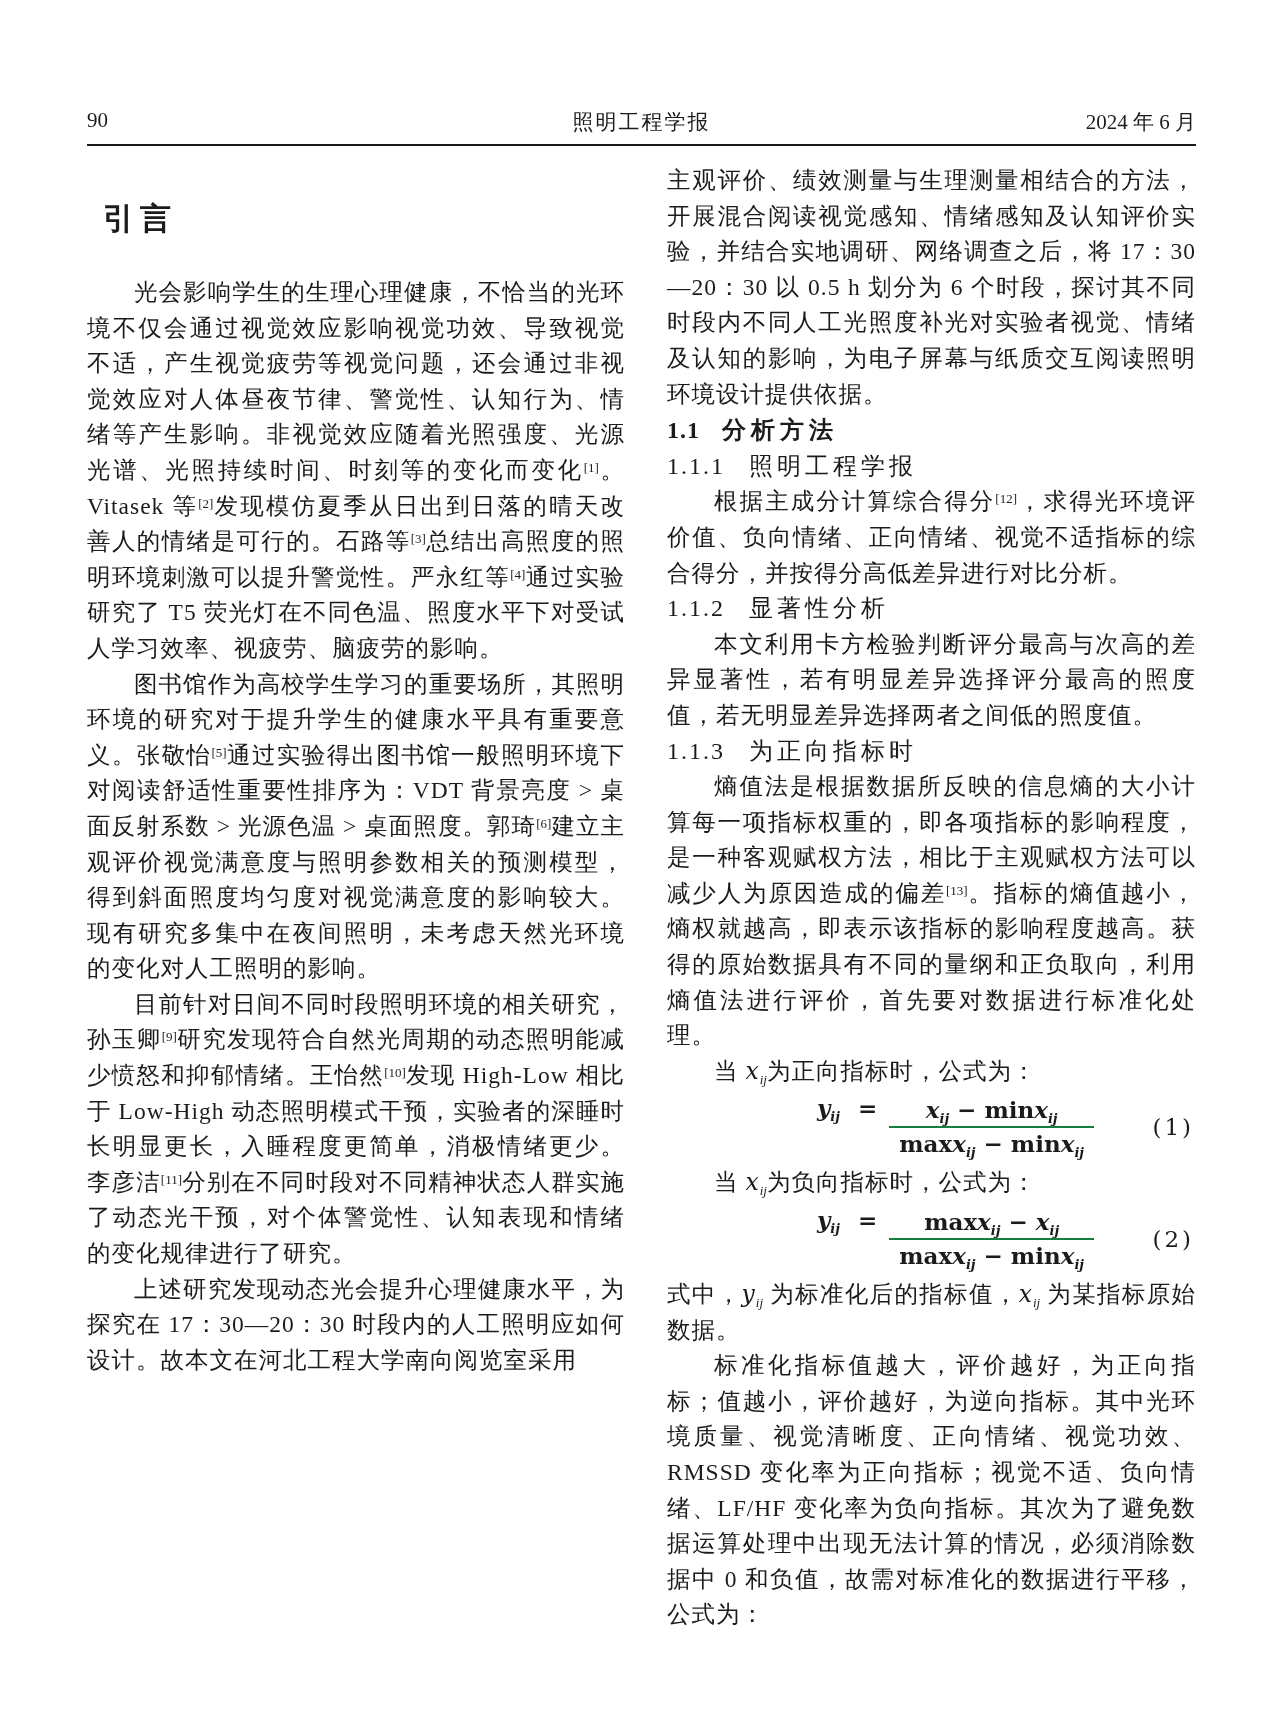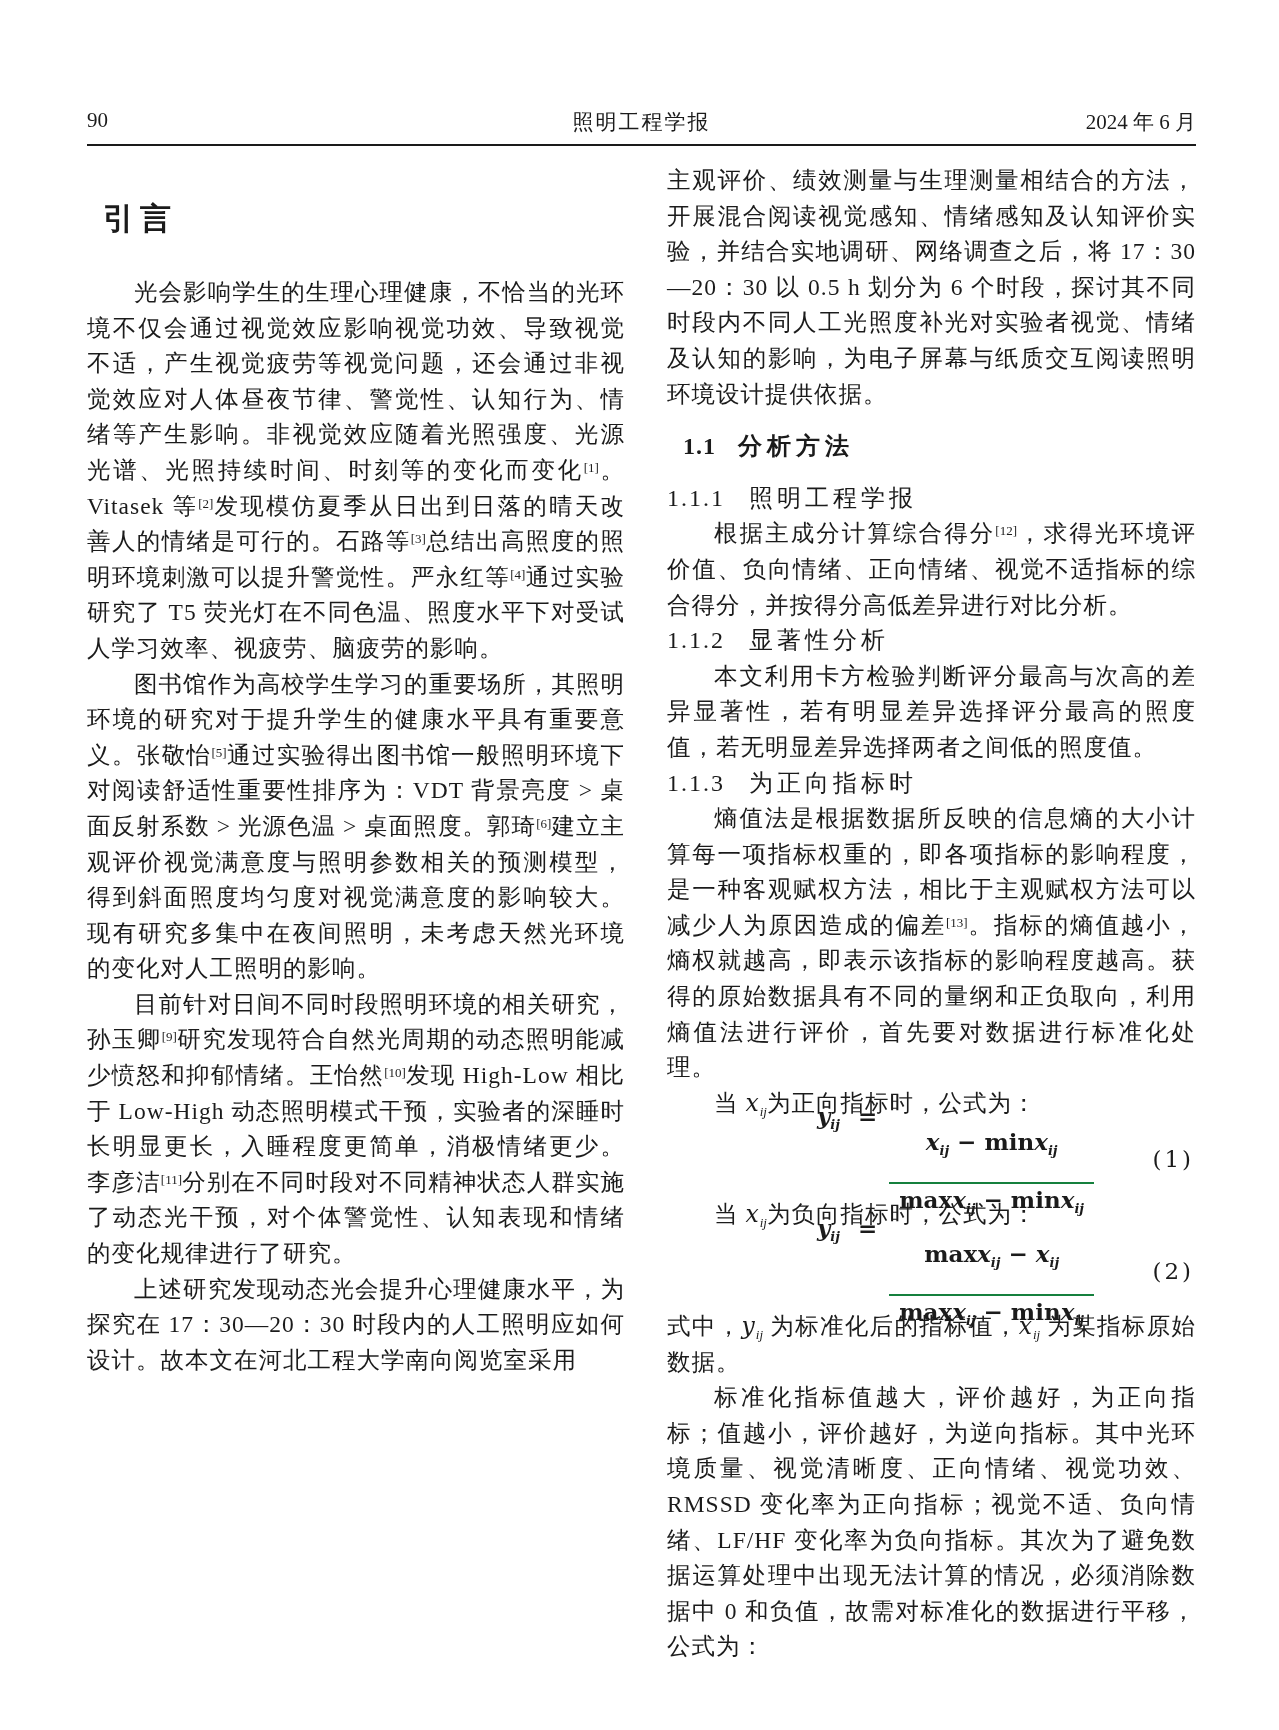--- a/index.html
+++ b/index.html
@@ -44,21 +44,21 @@
     font-family:"Liberation Sans","DejaVu Sans",sans-serif;
     font-weight:bold;font-size:31px;line-height:32px;letter-spacing:6px;
   }
   h2.sec{
     margin:38px 0 32px 0;
     font-family:"Liberation Sans","DejaVu Sans",sans-serif;
     font-weight:bold;font-size:36px;line-height:44px;letter-spacing:8px;
   }
   h2.sec .no{letter-spacing:0;margin-right:30px;font-family:"Liberation Serif",serif;}
   h3.sub{
-    margin:16px;font-family:"Liberation Sans","DejaVu Sans",sans-serif;
+    margin:0;font-family:"Liberation Sans","DejaVu Sans",sans-serif;
     font-weight:bold;font-size:24px;line-height:35.6px;letter-spacing:5px;
   }
   h3.sub .no{letter-spacing:1px;margin-right:22px;font-family:"Liberation Serif",serif;}
   h4.subsub{
     margin:0;font-weight:normal;font-size:24px;line-height:35.6px;letter-spacing:4px;
     font-family:"Liberation Serif","DejaVu Serif",serif;
   }
   h4.subsub .no{letter-spacing:2px;margin-right:24px;}
 
   
@@ -67,21 +67,21 @@
     height:70px;
     margin:3px 0;
     display:flex;align-items:center;justify-content:center;
     font-family:"DejaVu Serif","Liberation Serif",serif;
     font-size:23px;
   }
   .fwrap{display:flex;position:relative;left:24px;font-weight:bold;}
   .lhs{margin-right:6px;}
   .feq{margin:0 12px;}
   .frac{display:inline-flex;flex-direction:column;text-align:center;}
-  .frac .num,.frac .den{padding:1px 10px;line-height:30px;margin-top:24px;}
+  .frac .num,.frac .den{padding:1px 10px;line-height:30px;}
   .frac .den{border-top:2px solid #15803d;}
   .eqno{position:absolute;right:2px;top:50%;transform:translateY(-50%);
         font-size:23px;letter-spacing:3px;}
 </style>
 </head>
 <body>
 
 <div class="page">
 
   <span class="hdr-pg">90</span>

